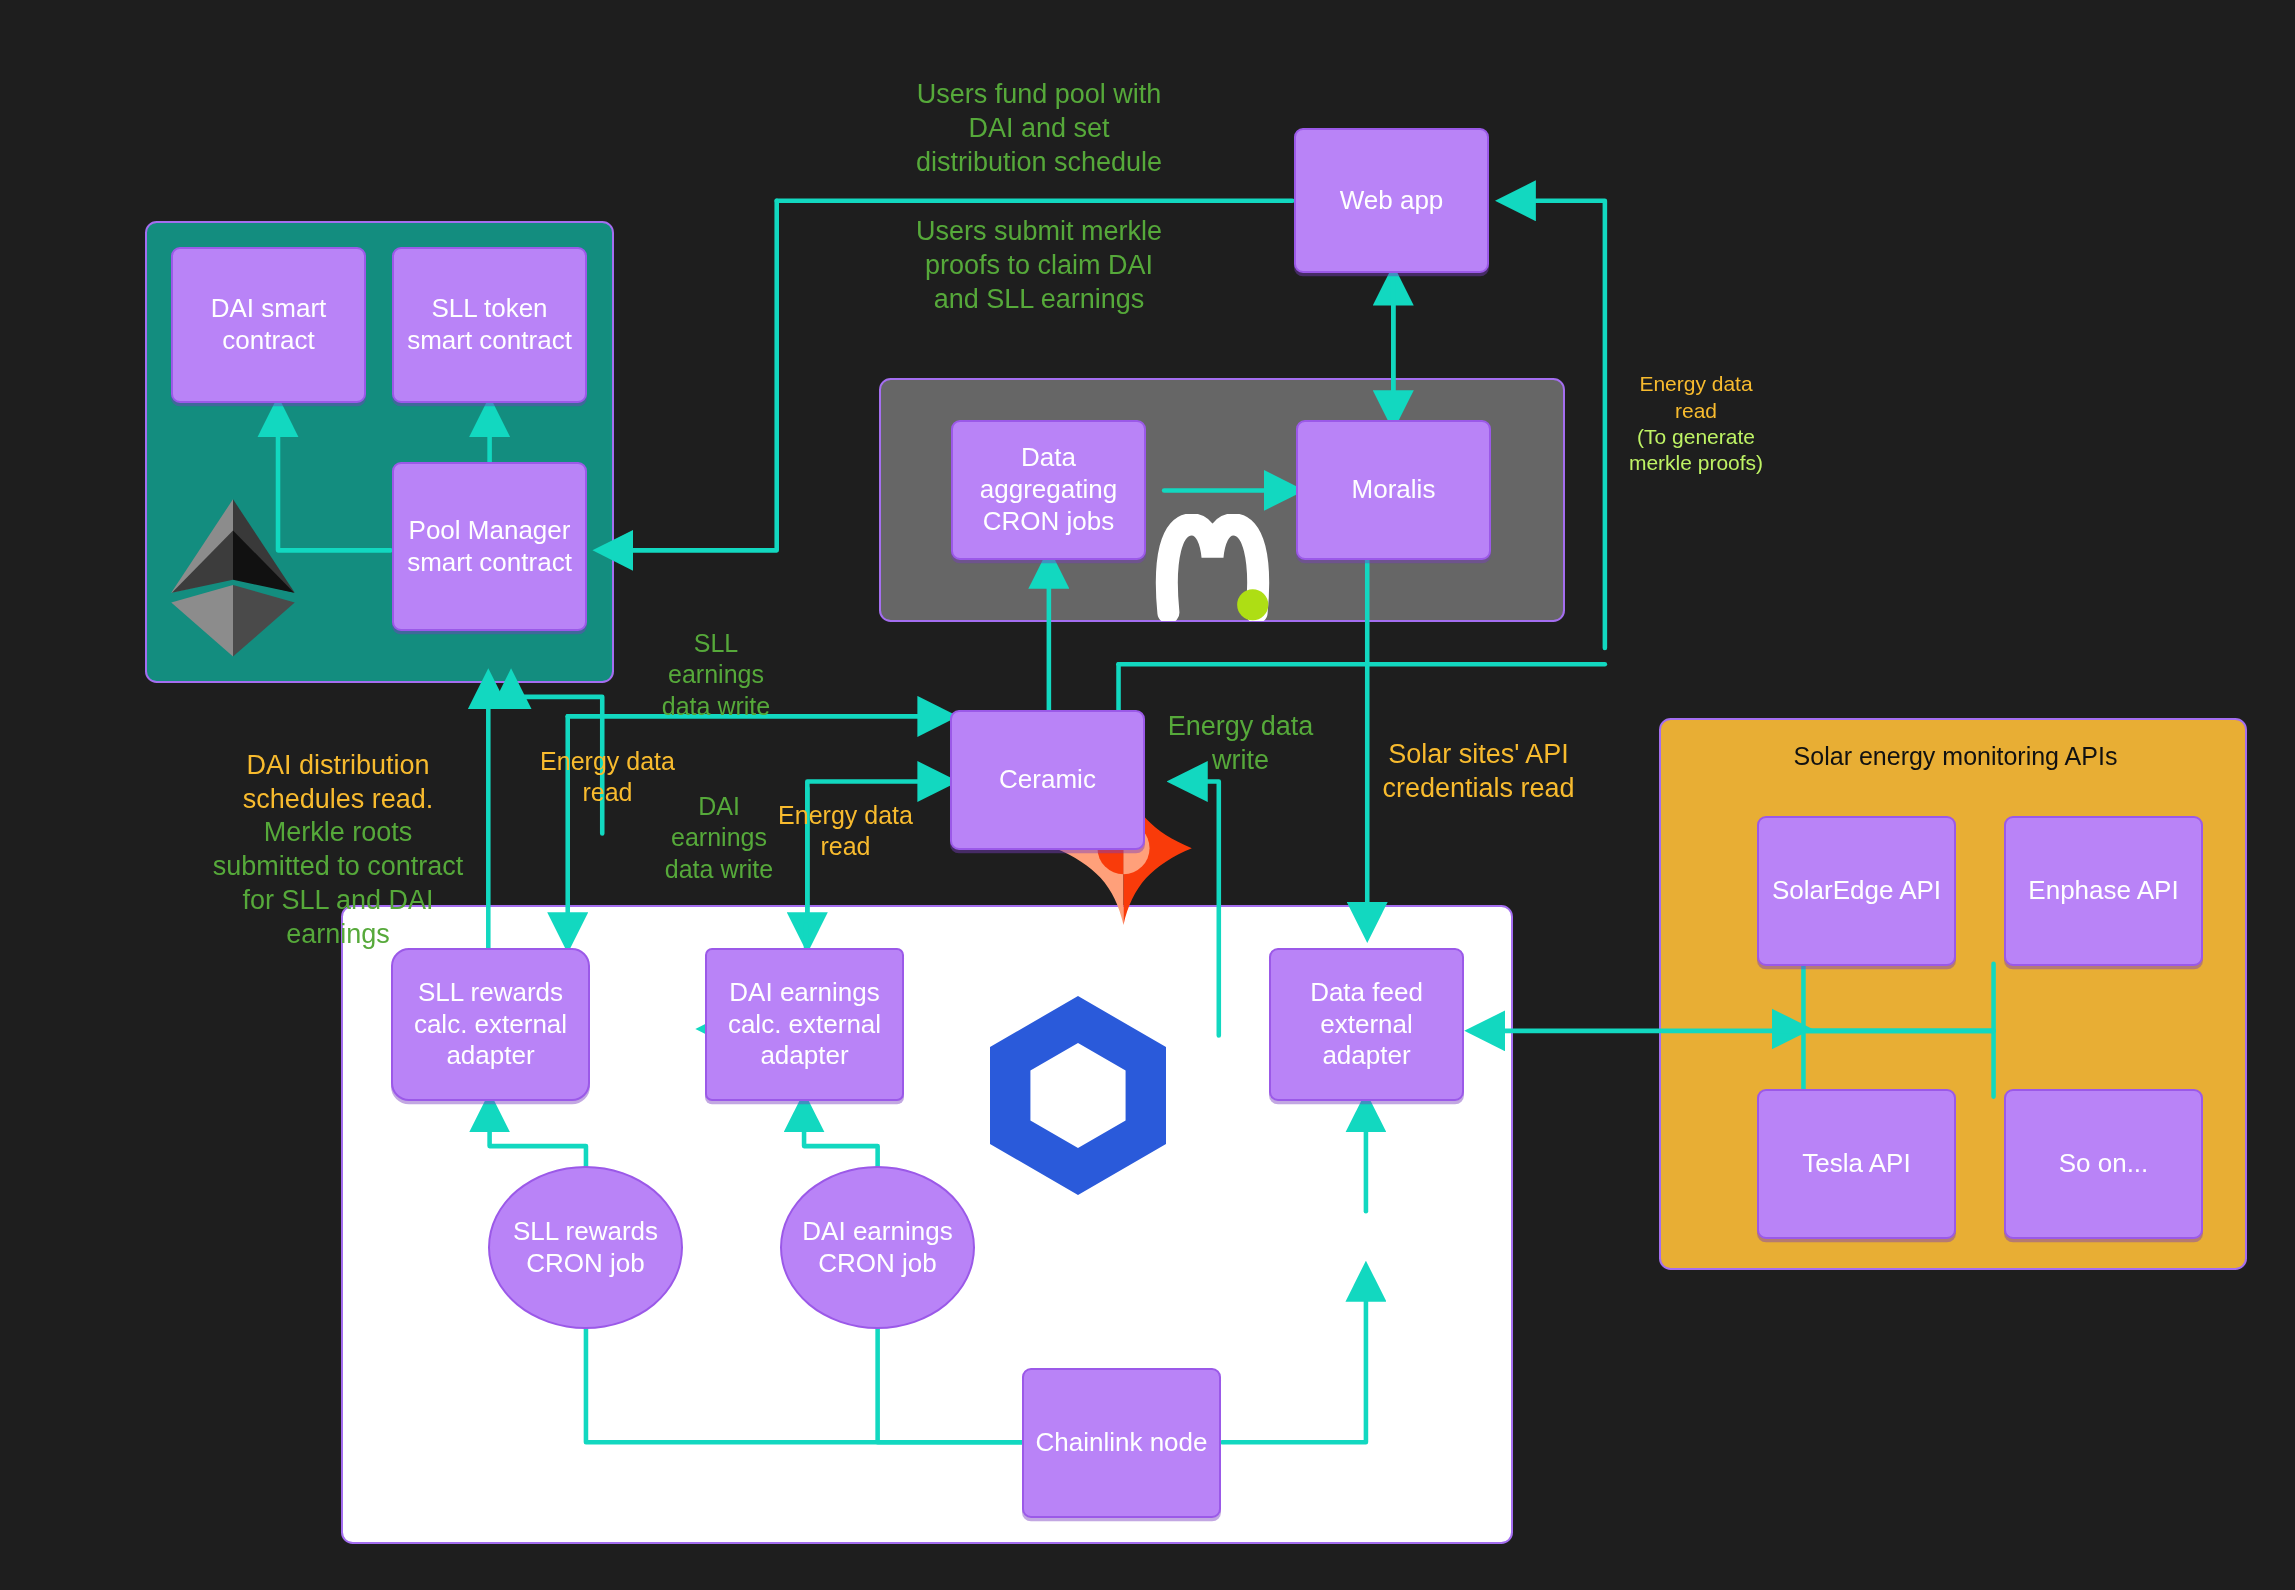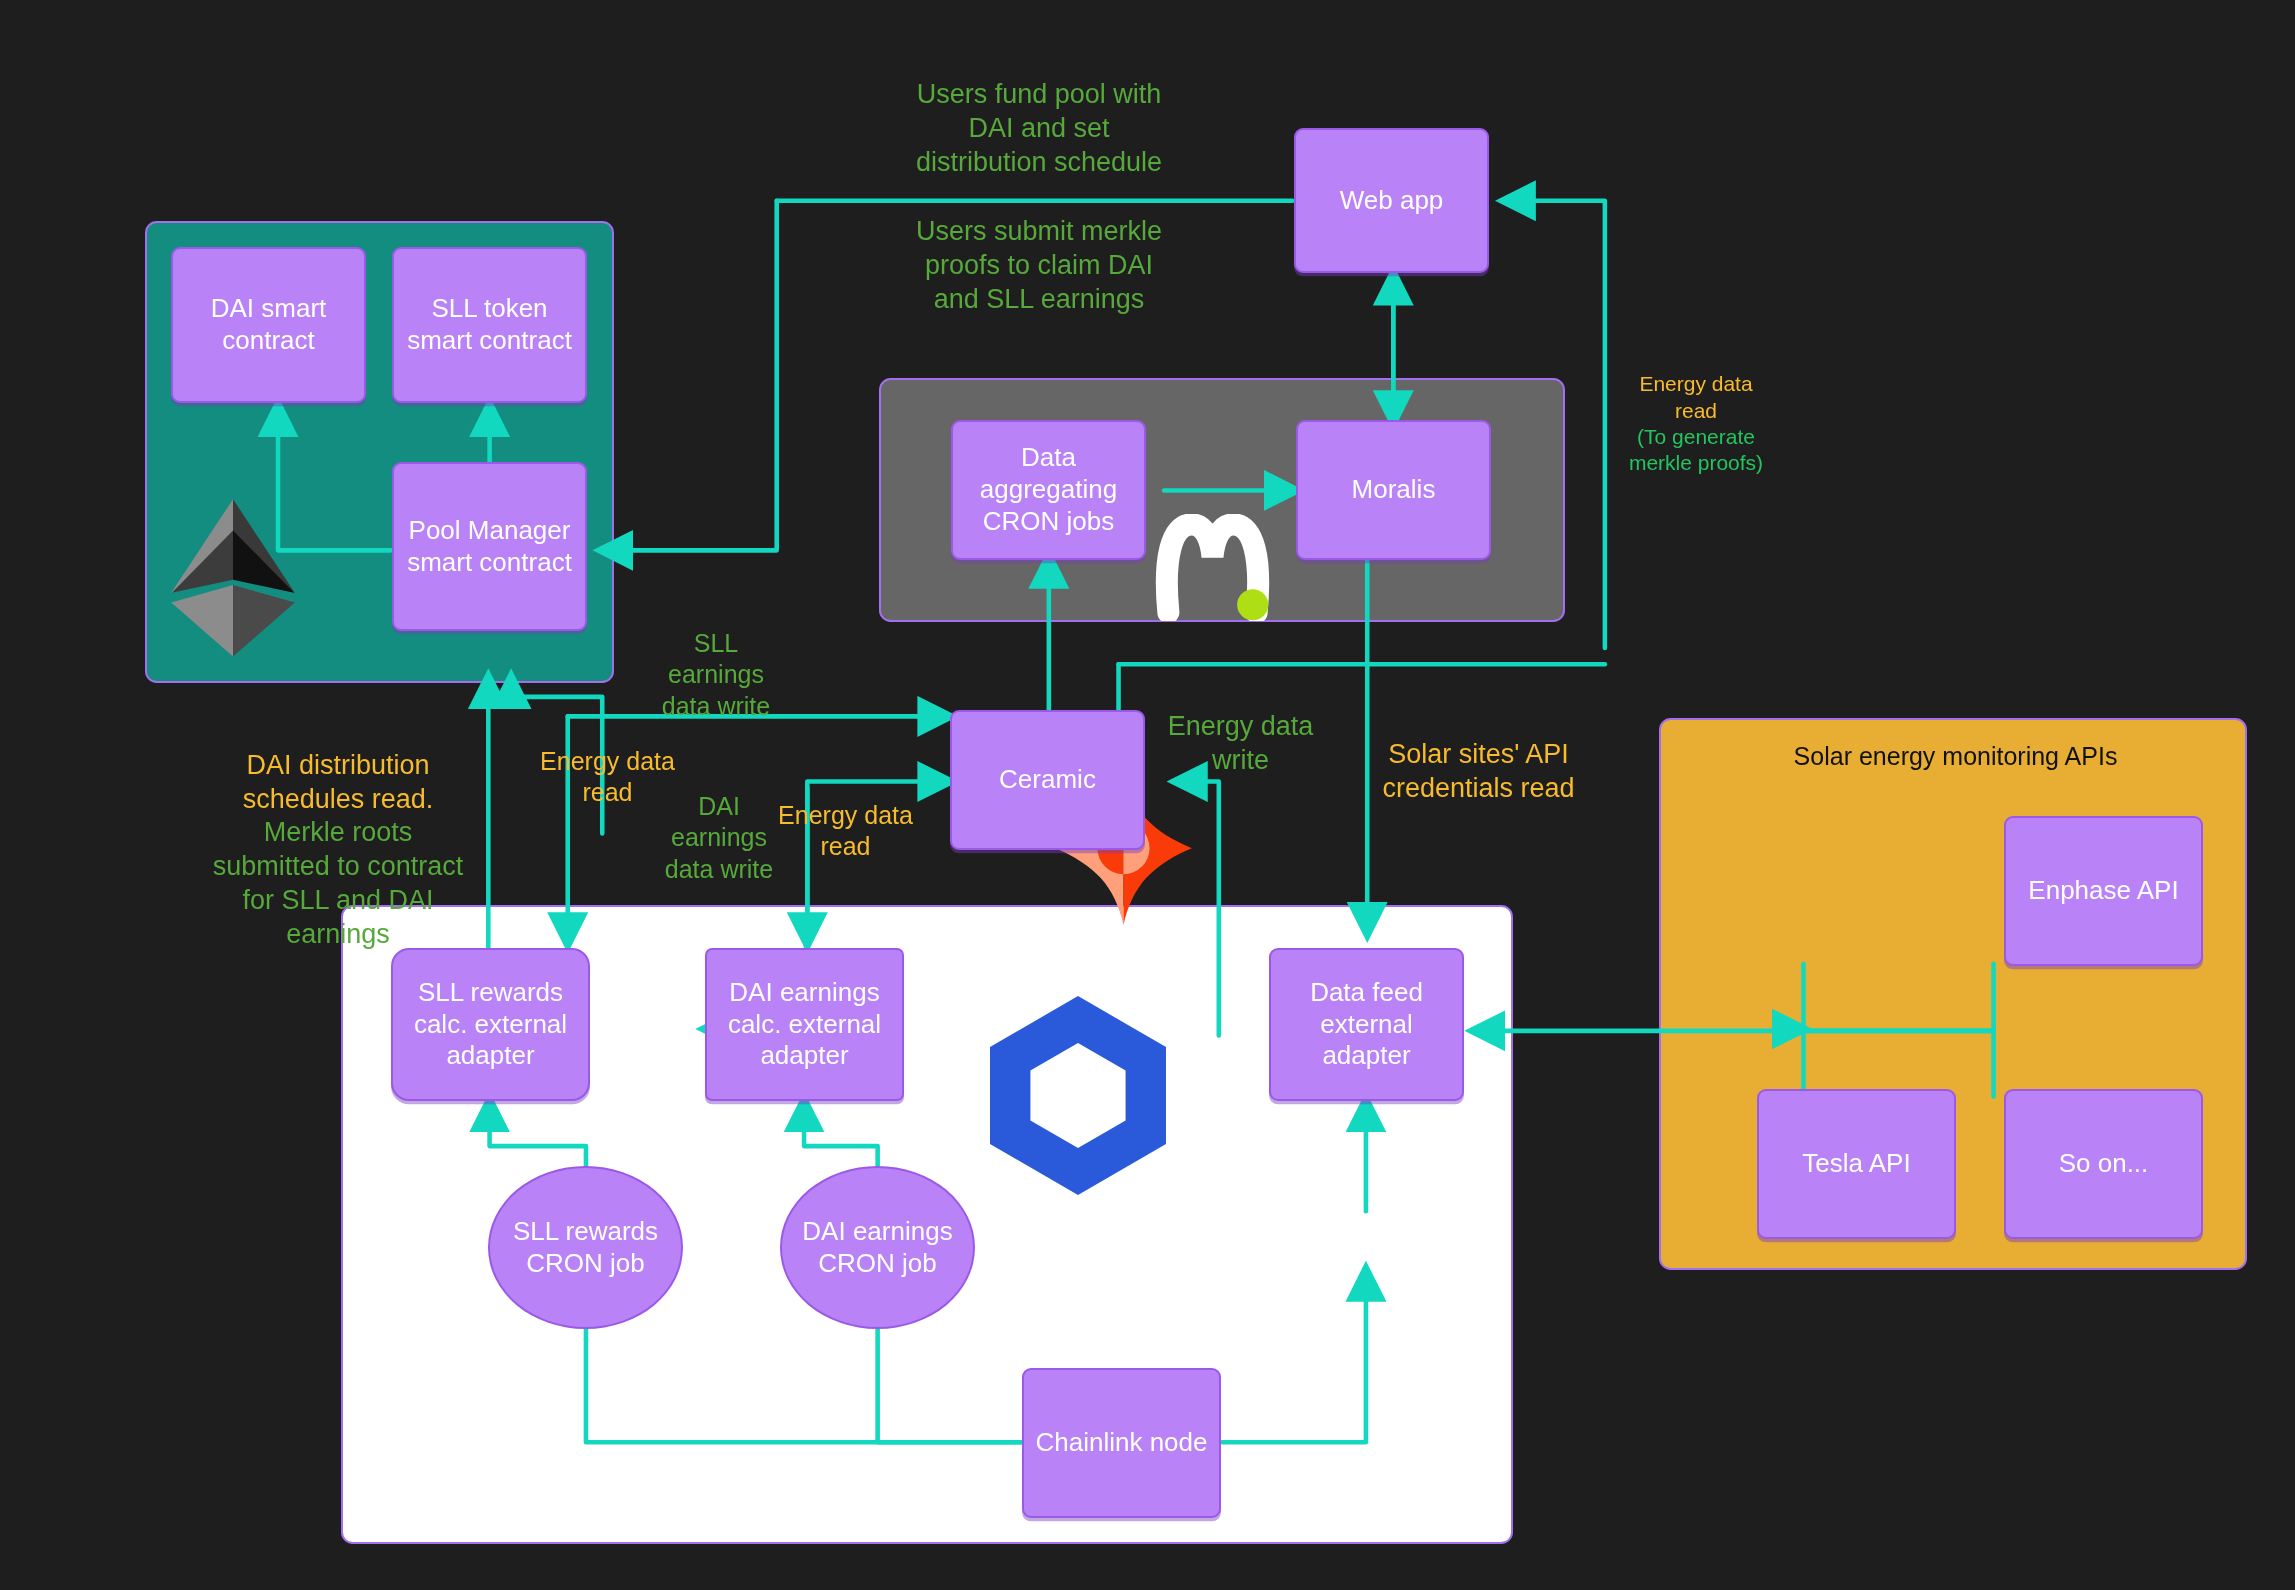--- a/index.html
+++ b/index.html
@@ -48,21 +48,21 @@
   }
   
   .lbl {
     position: absolute;
     text-align: center;
     line-height: 1.25;
     white-space: pre-line;
   }
   .lbl-green  { color: #56a93a; }
   .lbl-orange { color: #f8bb2e; }
-  .lbl-white  { color: #22c55e; }
+  .lbl-white  { color: #bef264; }
   .sz-big   { font-size: 27px; }
   .sz-mid   { font-size: 25px; }
   .sz-small { font-size: 21px; }
   
   #wires {
     position: absolute;
     left: 0; top: 0;
     width: 2295px; height: 1591px;
     pointer-events: none;
   }
@@ -204,20 +204,21 @@
 
   <div class="node" style="left:1269px; top:948px; width:195px; height:153px;">Data feed external adapter</div>
 
   <div class="node ellipse" style="left:488px; top:1166px; width:195px; height:163px;">SLL rewards CRON job</div>
 
   <div class="node ellipse" style="left:780px; top:1166px; width:195px; height:163px;text-align:center;">DAI earnings CRON job</div>
 
 
   <div class="node" style="left:1022px; top:1368px; width:199px; height:150px;">Chainlink node</div>
 
+  <div class="node" style="left:1757px; top:816px; width:199px; height:150px;">SolarEdge API</div>
 
   <div class="node" style="left:1757px; top:1089px; width:199px; height:150px;">Tesla API</div>
 
   <div class="node" style="left:2004px; top:816px; width:199px; height:150px;">Enphase API</div>
 
   <div class="node" style="left:2004px; top:1089px; width:199px; height:150px;">So on...</div>
 
   <div class="lbl lbl-green sz-big" style="left:902px; top:78px; width:274px;">Users fund pool with DAI and set distribution schedule</div>
 
   <div class="lbl lbl-green sz-big" style="left:902px; top:215px; width:274px;">Users submit merkle proofs to claim DAI and SLL earnings</div>

